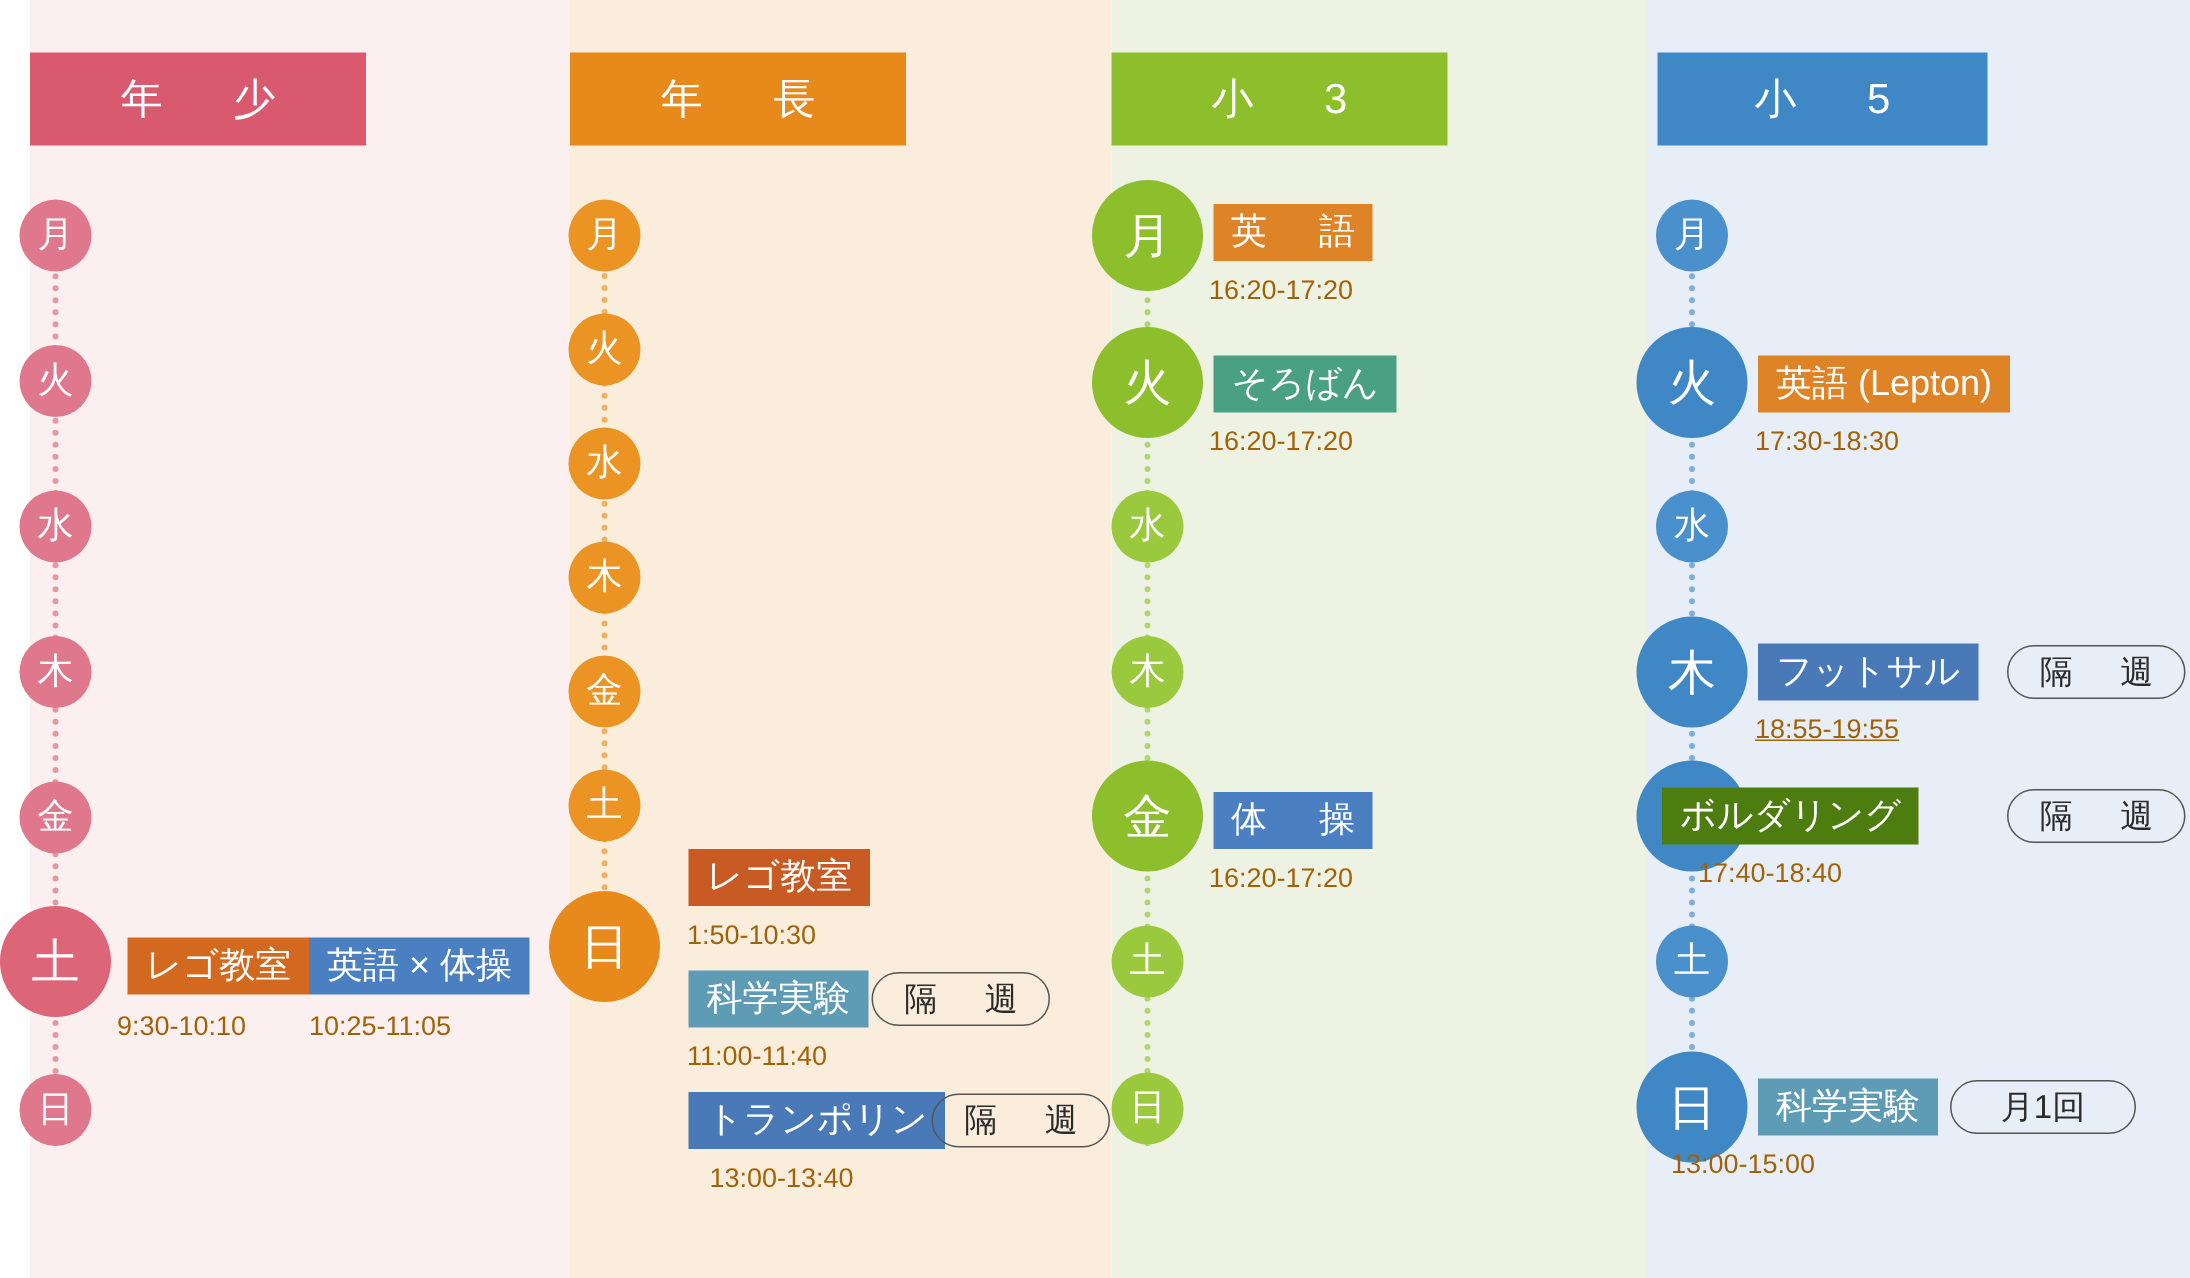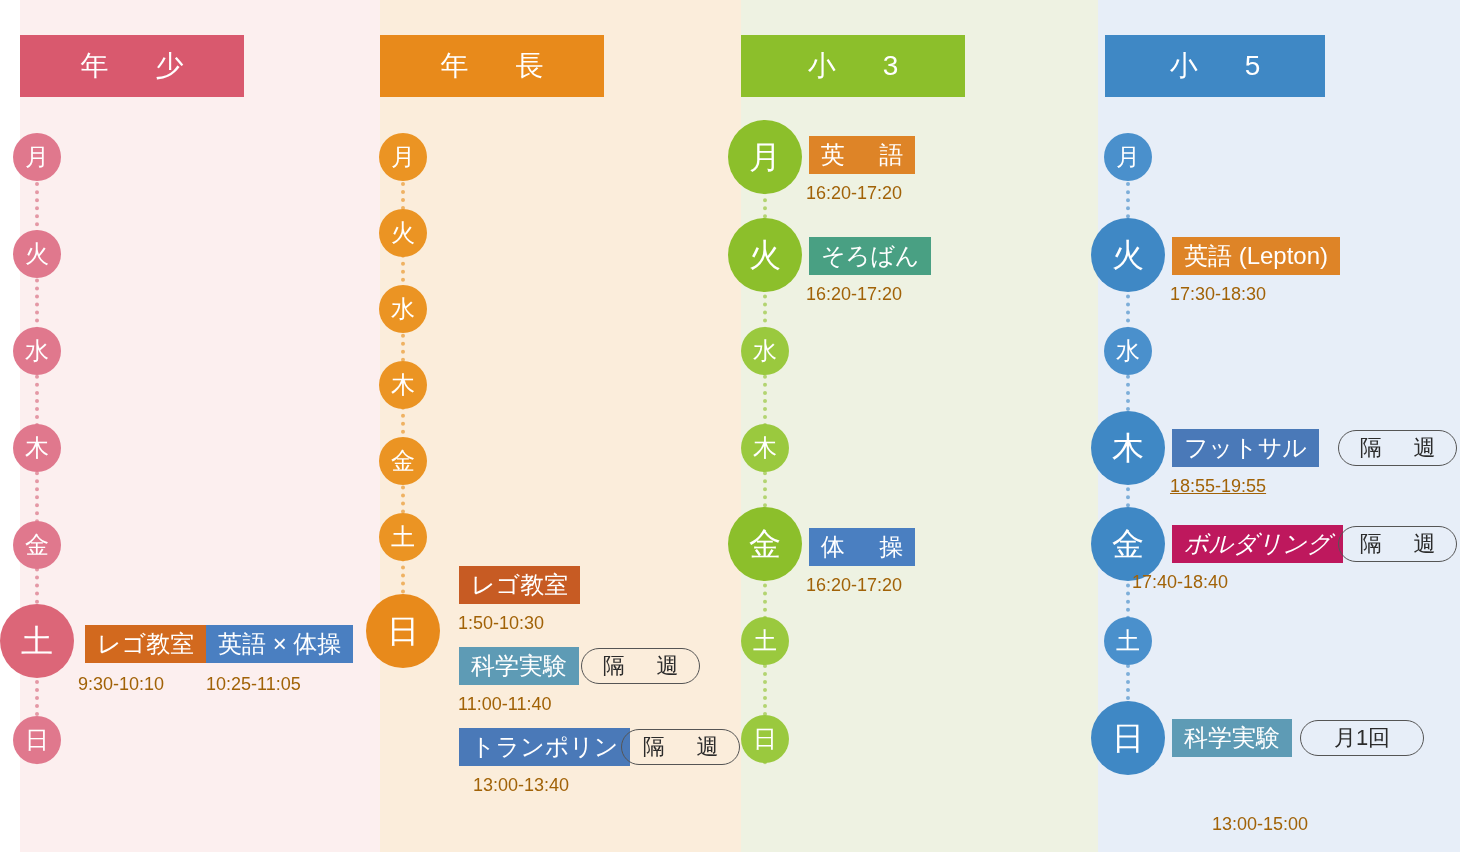--- a/index.html
+++ b/index.html
@@ -230,21 +230,21 @@
       <span>日</span>
     </div>
 
   <div class="tag" style="left:1172px;top:237px;background:#de8427;">英語 (Lepton)</div>
   <div class="time" style="left:1170px;top:285px;">17:30-18:30</div>
 
   <div class="tag" style="left:1172px;top:429px;background:#4a79b8;">フットサル</div>
   <div class="pill spaced" style="left:1338px;top:430px;">隔　週</div>
   <div class="time" style="left:1170px;top:477px;text-decoration:underline;">18:55-19:55</div>
 
-  <div class="tag" style="left:1172px;top:525px;background:#be185d;font-style:italic;">ボルダリング</div>
+  <div class="tag" style="left:1108px;top:525px;background:#4d7c0f;">ボルダリング</div>
   <div class="pill spaced" style="left:1338px;top:526px;">隔　週</div>
   <div class="time" style="left:1132px;top:573px;">17:40-18:40</div>
 
   <div class="tag" style="left:1172px;top:719px;background:#5e9bb5;">科学実験</div>
   <div class="pill" style="left:1300px;top:720px;min-width:124px;">月1回</div>
-  <div class="time" style="left:1212px;top:767px;margin-top:48px;">13:00-15:00</div>
+  <div class="time" style="left:1114px;top:767px;">13:00-15:00</div>
 
 </div>
 
 </body></html>

